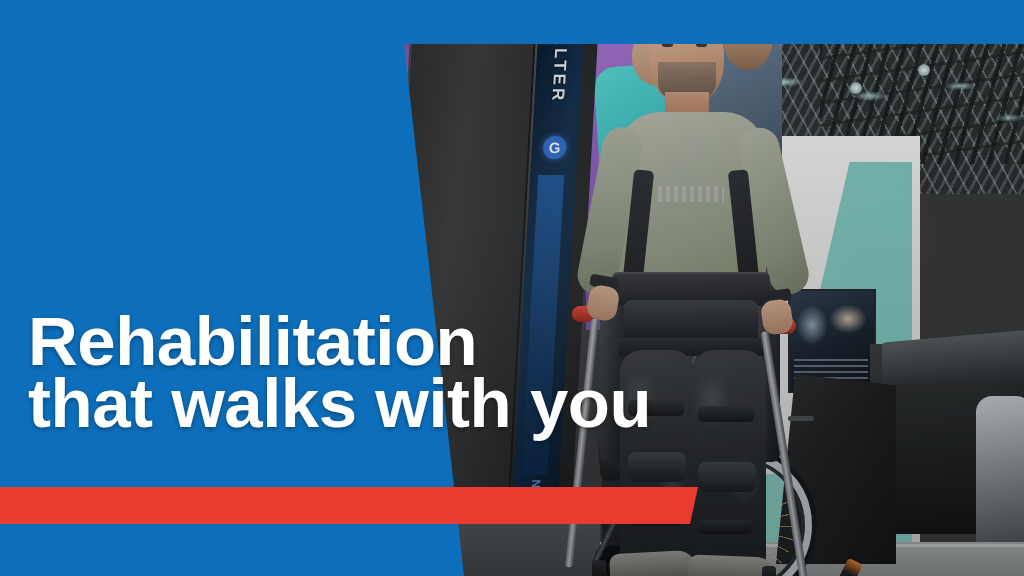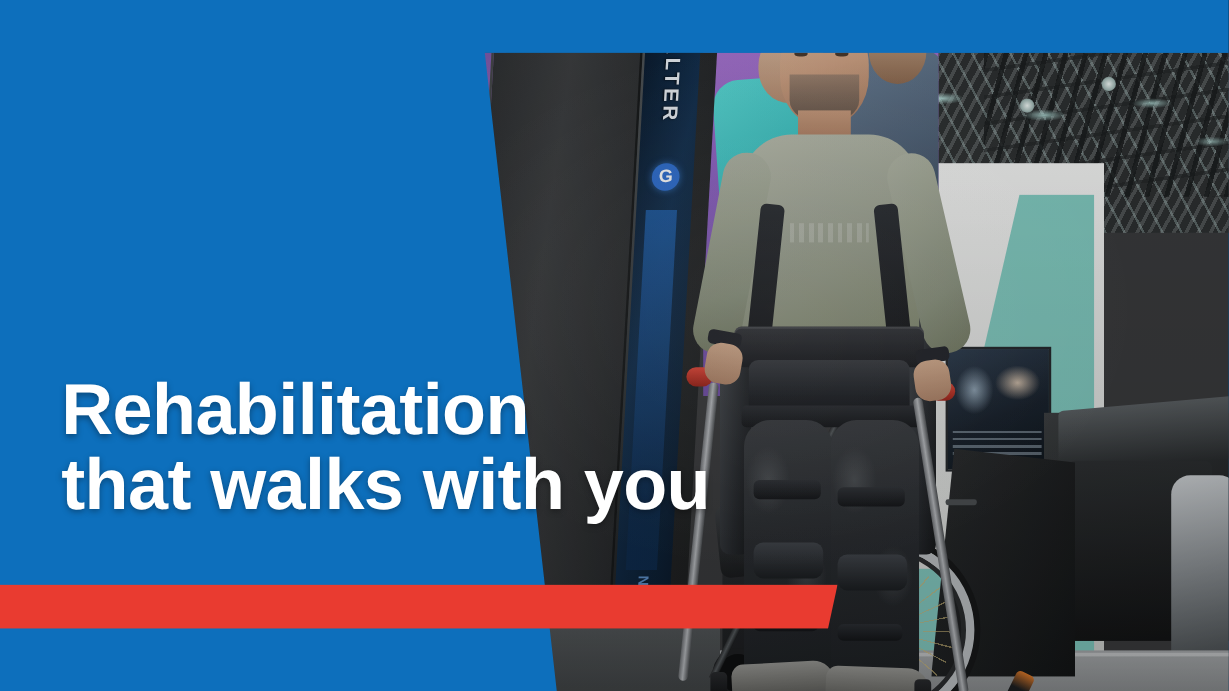--- a/index.html
+++ b/index.html
@@ -454,23 +454,23 @@
 
   
   .red-bar {
     position:absolute; left:0; top:487px; width:700px; height:37px;
     background:#E93B30;
     clip-path:polygon(0 0, 698px 0, 690px 100%, 0 100%);
   }
 
   
   .headline {
-    position:absolute; left:51px; top:311px;
+    position:absolute; left:28px; top:311px;
     color:#ffffff;
-    font-size:60px;
+    font-size:69px;
     font-weight:700;
     line-height:62px;
     letter-spacing:-0.5px;
     white-space:nowrap;
     text-shadow:0 2px 5px rgba(0,0,0,.35);
   }
   .headline .ln { display:block; }
 </style>
 </head>
 <body>

